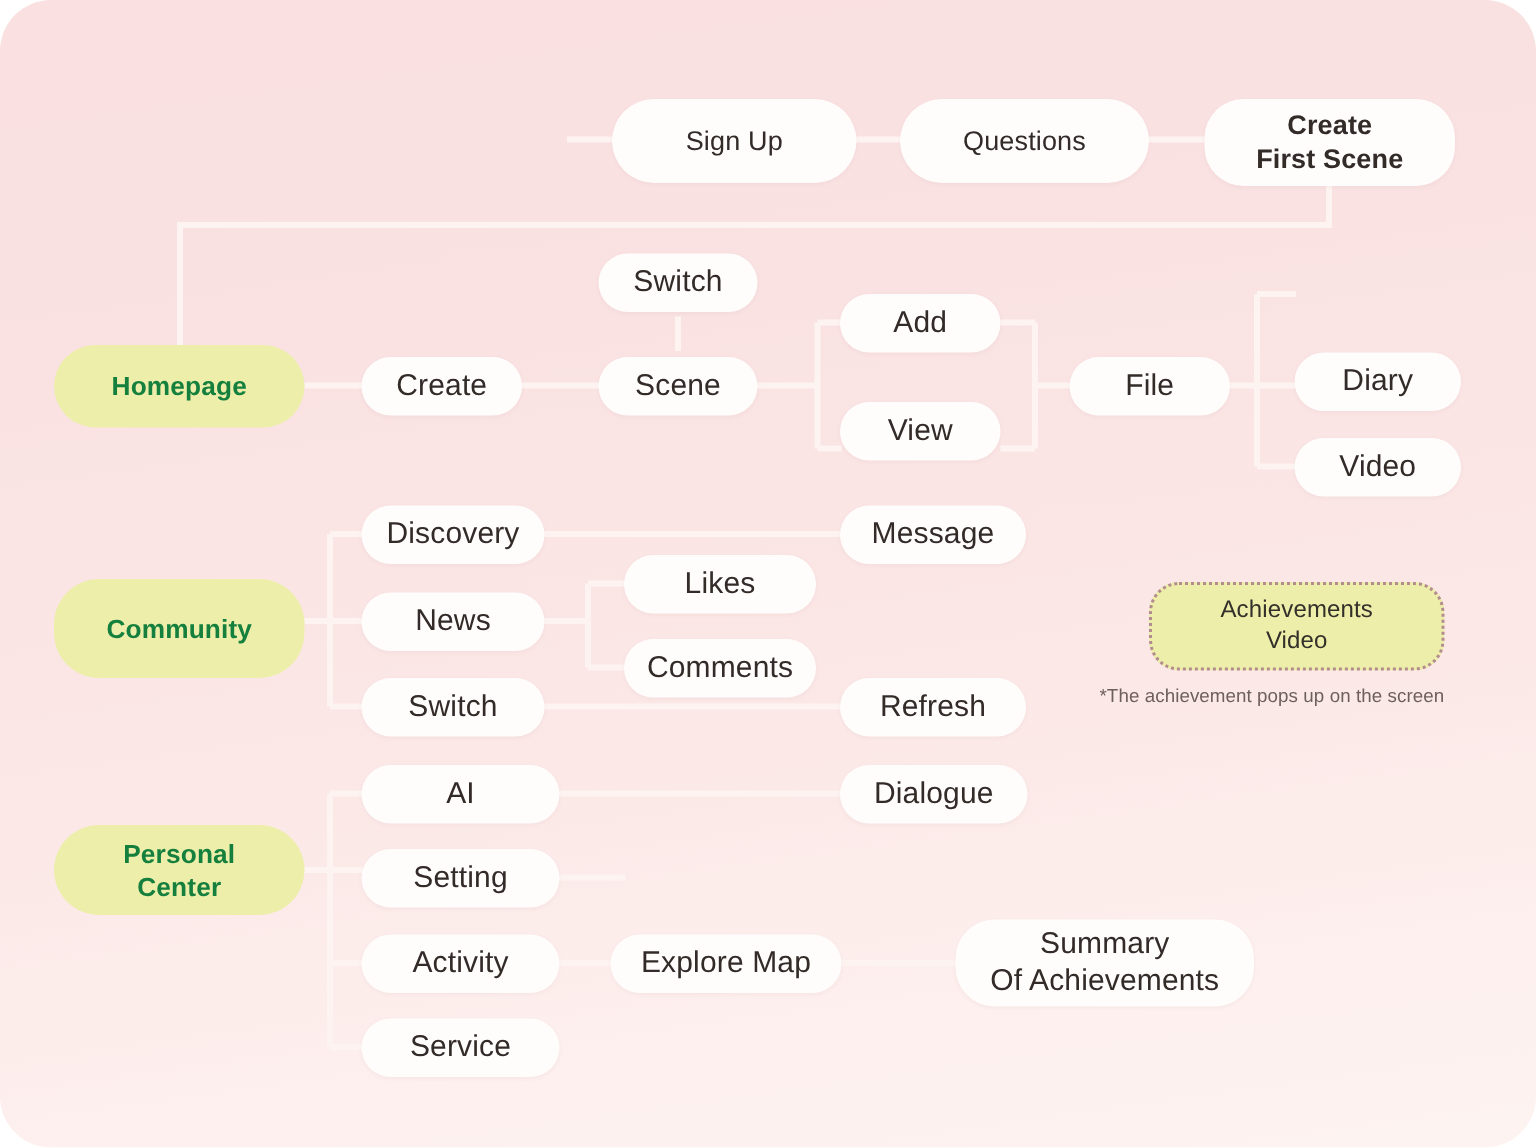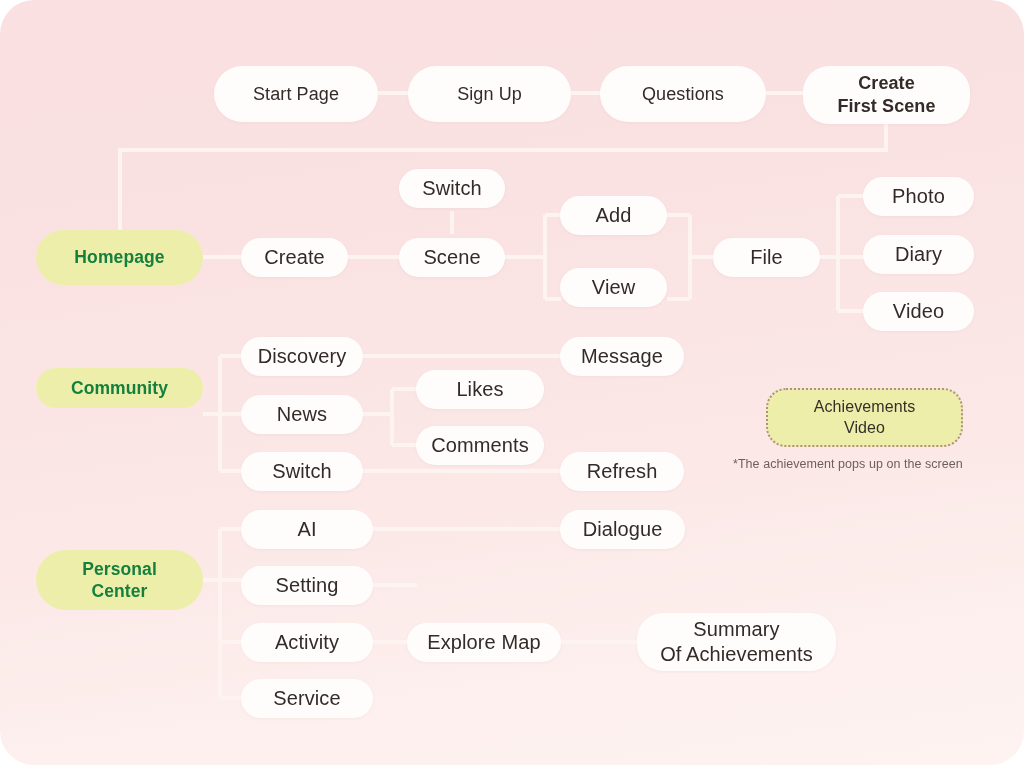--- a/index.html
+++ b/index.html
@@ -142,21 +142,20 @@
       <line x1="372" y1="529" x2="561" y2="529"></line>
 
       <line x1="372" y1="585" x2="417" y2="585"></line>
 
       <line x1="372" y1="642" x2="408" y2="642"></line>
 
       <line x1="561" y1="642" x2="638" y2="642"></line>
     </g>
   </svg>
 
-  <div class="node top" style="left:214px; top:66px; width:164px; height:56px;">Start Page</div>
 
   <div class="node top" style="left:408px; top:66px; width:163px; height:56px;">Sign Up</div>
 
   <div class="node top" style="left:600px; top:66px; width:166px; height:56px;">Questions</div>
 
   <div class="node top two-line tall" style="left:803px; top:66px; width:167px; height:58px;">Create
 First Scene</div>
 
   <div class="node primary" style="left:36px; top:230px; width:167px; height:55px;">Homepage</div>
 
@@ -165,27 +164,26 @@
   <div class="node" style="left:399px; top:238px; width:106px; height:39px;text-align:center;">Scene</div>
 
   <div class="node" style="left:399px; top:169px; width:106px; height:39px;">Switch</div>
 
   <div class="node" style="left:560px; top:196px; width:107px; height:39px;">Add</div>
 
   <div class="node" style="left:560px; top:268px; width:107px; height:39px;">View</div>
 
   <div class="node" style="left:713px; top:238px; width:107px; height:39px;">File</div>
 
-  <div class="node" style="left:863px; top:177px; width:111px; height:39px;">Photo</div>
 
   <div class="node" style="left:863px; top:235px; width:111px; height:39px;">Diary</div>
 
   <div class="node" style="left:863px; top:292px; width:111px; height:39px;">Video</div>
 
-  <div class="node primary" style="left:36px; top:368px; width:167px; height:40px;">Community</div>
+  <div class="node primary" style="left:36px; top:386px; width:167px; height:66px;">Community</div>
 
   <div class="node" style="left:241px; top:337px; width:122px; height:39px;">Discovery</div>
 
   <div class="node" style="left:241px; top:395px; width:122px; height:39px;">News</div>
 
   <div class="node" style="left:241px; top:452px; width:122px; height:39px;">Switch</div>
 
   <div class="node" style="left:560px; top:337px; width:124px; height:39px;">Message</div>
 
   <div class="node" style="left:416px; top:370px; width:128px; height:39px;">Likes</div>

